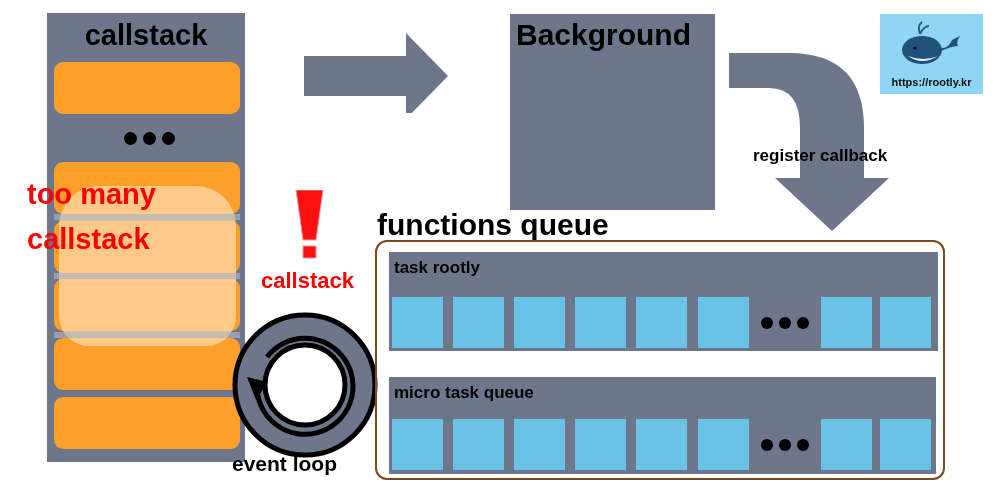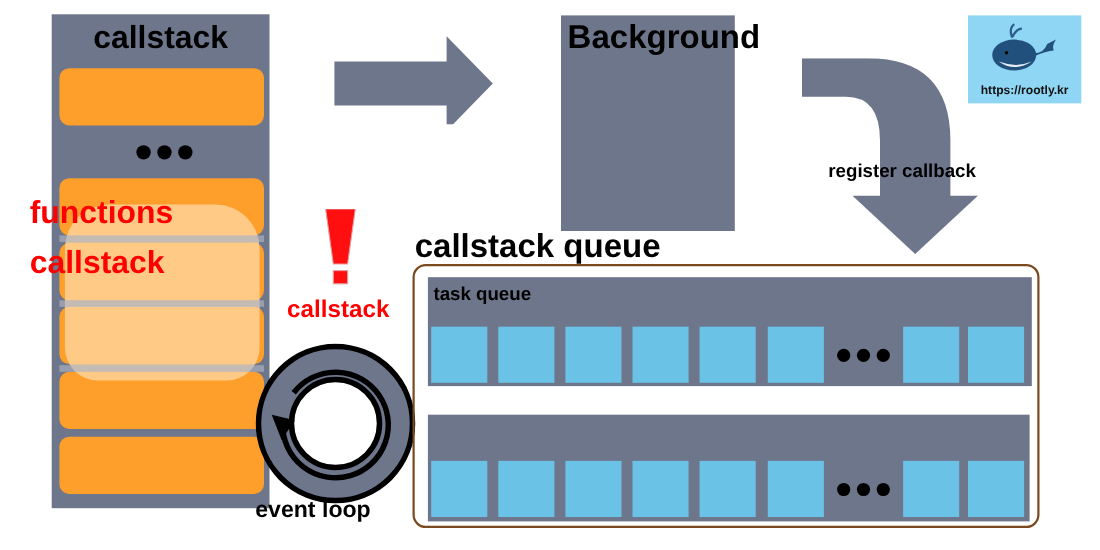--- a/index.html
+++ b/index.html
@@ -30,21 +30,21 @@
     #overlay-text {
       left: 27px; top: 172px; width: 175px;
       font-weight: bold; font-size: 29px; line-height: 45px; color: #ff0000;
     }
     .sep { position: absolute; left: 7px; width: 186px; height: 6px; background: #b4b8c6; }
 
     
     #arrow-right { left: 302px; top: 33px; }
 
     
-    #background-box { left: 510px; top: 14px; width: 158px; height: 196px; }
+    #background-box { left: 510px; top: 14px; width: 205px; height: 196px; }
     #background-title { left: 6px; top: 4px; font-weight: bold; font-size: 30px; color: #000; }
 
     
     #curved-arrow { left: 729px; top: 53px; }
     #register-label { left: 753px; top: 146px; font-weight: bold; font-size: 17px; color: #000; }
 
     
     #logo { left: 880px; top: 14px; width: 103px; height: 80px; background: #8fd6f4; }
     #logo-url { left: 0; bottom: 6px; width: 100%; text-align: center; font-weight: bold; font-size: 11px; color: #111; }
 
@@ -83,21 +83,21 @@
   <div class="frame" style="top:208px"></div>
   <div class="frame" style="top:266px"></div>
   <div class="frame" style="top:325px"></div>
   <div class="frame" style="top:384px"></div>
   <div id="overlay" class="abs"></div>
   <div class="sep" style="top:201px; opacity:.6"></div>
   <div class="sep" style="top:260px; opacity:.6"></div>
   <div class="sep" style="top:319px; opacity:.6"></div>
 </div>
 <div id="overlay-text" class="abs">
-  <div>functions</div>
+  <div>too many</div>
   <div>callstack</div>
 </div>
 
 <svg id="arrow-right" class="abs" width="150" height="80">
   <polygon points="2,23 104,23 104,0 146,43 104,86 104,63 2,63" fill="#6e768c"></polygon>
 </svg>
 
 <div id="background-box" class="abs slate">
   <div id="background-title" class="abs">Background</div>
 </div>
@@ -126,41 +126,42 @@
 
 <svg id="event-loop-icon" class="abs" width="150" height="150">
   <circle cx="73" cy="73" r="70" fill="#6e768c" stroke="#000" stroke-width="5"></circle>
   <circle cx="73" cy="73" r="40" fill="#ffffff" stroke="#000" stroke-width="5"></circle>
   <path d="M110,73 A37,37 0 1 0 73,110" stroke="none" fill="none"></path>
   <path d="M35,45 A48,48 0 1 1 25,73" stroke="#000" stroke-width="5" fill="none"></path>
   <polygon points="15,65 36,70 24,88" fill="#000"></polygon>
 </svg>
 <div id="event-loop-label" class="abs">event loop</div>
 
-<div id="cbq-title" class="abs">callstack queue</div>
+<div id="cbq-title" class="abs">functions queue</div>
 <div id="cbq-border" class="abs"></div>
 
 <div class="queue" style="left:389px; top:252px; width:549px; height:99px">
-  <div class="queue-title">task queue</div>
+  <div class="queue-title">task rootly</div>
   <div class="cell" style="left:3px; top:45px"></div>
   <div class="cell" style="left:64px; top:45px"></div>
   <div class="cell" style="left:125px; top:45px"></div>
   <div class="cell" style="left:186px; top:45px"></div>
   <div class="cell" style="left:247px; top:45px"></div>
   <div class="cell" style="left:309px; top:45px"></div>
   <div class="qdots" style="left:372px; top:65px">
     <span class="qdot"></span>
       <span class="qdot"></span>
       <span class="qdot"></span>
   </div>
   <div class="cell" style="left:432px; top:45px"></div>
   <div class="cell" style="left:491px; top:45px"></div>
 </div>
 
 <div class="queue" style="left:389px; top:377px; width:547px; height:97px">
+  <div class="queue-title">micro task queue</div>
   <div class="cell" style="left:3px; top:42px"></div>
   <div class="cell" style="left:64px; top:42px"></div>
   <div class="cell" style="left:125px; top:42px"></div>
   <div class="cell" style="left:186px; top:42px"></div>
   <div class="cell" style="left:247px; top:42px"></div>
   <div class="cell" style="left:309px; top:42px"></div>
   <div class="qdots" style="left:372px; top:62px">
     <span class="qdot"></span>
       <span class="qdot"></span>
       <span class="qdot"></span>

